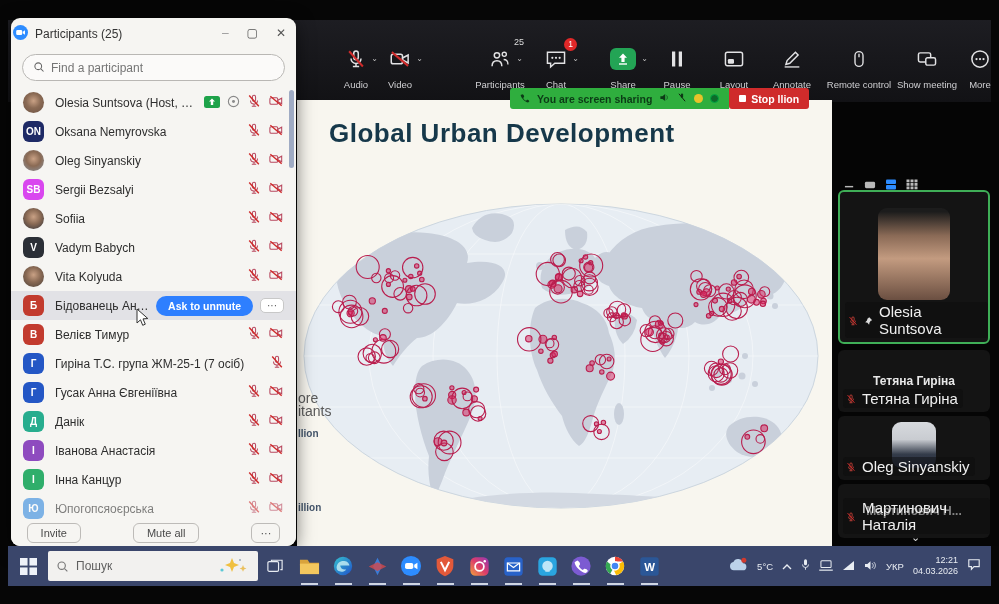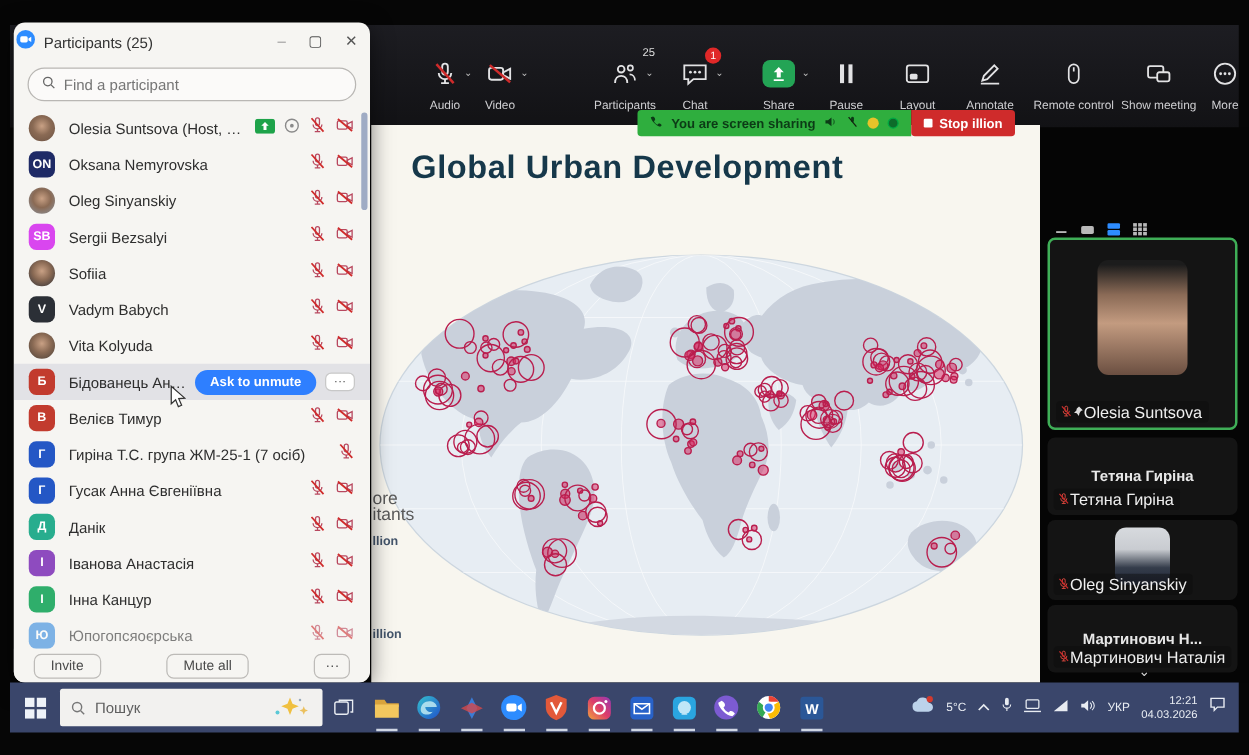--- a/index.html
+++ b/index.html
@@ -39,22 +39,22 @@
   .legend-frag { position:absolute; color:#5a5a5a; font-size:14px;margin-top:40px; }
   .legend-frag.small { font-size:10px; font-weight:bold; color:#44556b; }
 
   
   #strip { left:832px; top:102px; width:167px; height:444px; background:#050505; }
   #strip-controls { position:absolute; left:12px; top:74px; display:flex; gap:9px; align-items:center; }
   .tile { position:absolute; left:6px; width:152px; background:#141414; border-radius:6px; overflow:hidden; }
   .tile.active { border:2px solid #3fae57; }
   .tile-center-name { width:100%; height:100%; display:flex; align-items:center; justify-content:center;
     color:#e8e8e8; font-size:12px; font-weight:bold; text-align:center; }
-  .tile-label { position:absolute; left:5px; bottom:4px; display:flex; align-items:center; gap:0;
-    color:#efefef; font-size:13px; background:rgba(10,10,10,.45); padding:1px 5px 1px 3px; border-radius:3px;justify-content:flex-end; }
+  .tile-label { position:absolute; left:5px; bottom:4px; display:flex; align-items:center; gap:6px;
+    color:#efefef; font-size:15px; background:rgba(10,10,10,.45); padding:1px 5px 1px 3px; border-radius:3px;justify-content:flex-end; }
   .tile-avatar { position:absolute; left:50%; transform:translateX(-50%); border-radius:9px; }
   .av-woman { background:linear-gradient(#1c1c1c 4%, #8a6a56 30%, #c39b80 55%, #6b4f41 100%); }
   .av-man { background:linear-gradient(#d7dade 0%, #c9ccd1 38%, #343c4a 70%, #23293a 100%); }
   #strip-chevron { position:absolute; left:50%; bottom:2px; transform:translateX(-50%); color:#ddd; font-size:11px; }
 
   
   #panel { left:11px; top:18px; width:285px; height:528px; background:#f6f5f2;
     border-radius:9px; box-shadow:0 4px 18px rgba(0,0,0,.55); z-index:40; overflow:hidden; }
   #panel-header { position:relative; height:32px; display:flex; align-items:center; padding:0 2px; }
   #panel-title { font-size:12px; color:#333; margin-left:7px; }
@@ -239,21 +239,21 @@
           </svg></span>
       <span><svg width="10" height="11" viewBox="0 0 16 16">
             <rect x="6.2" y="1.5" width="3.6" height="7" rx="1.8" fill="#0c3b16"></rect>
             <line x1="3" y1="2" x2="13" y2="14" stroke="#13230f" stroke-width="1.6"></line>
           </svg></span>
       <span class="dot" style="background:#e8c32a"></span>
       <span class="dot" style="background:#0d6b2a;border:1px solid #0a4; "></span>
     </div>
     <div id="stop-share">
       <span class="sq"></span>
-      <span>Stop illion</span>
+      <span>Stop llion</span>
     </div>
   </div>
 
   <div id="slide" class="abs">
     <div id="slide-title">Global Urban Development</div>
     <svg id="map" width="535" height="350" viewBox="0 0 535 350">
       <defs>
         <clipPath id="oceanClip">
             <ellipse cx="264" cy="168" rx="257" ry="152"></ellipse>
           </clipPath>

